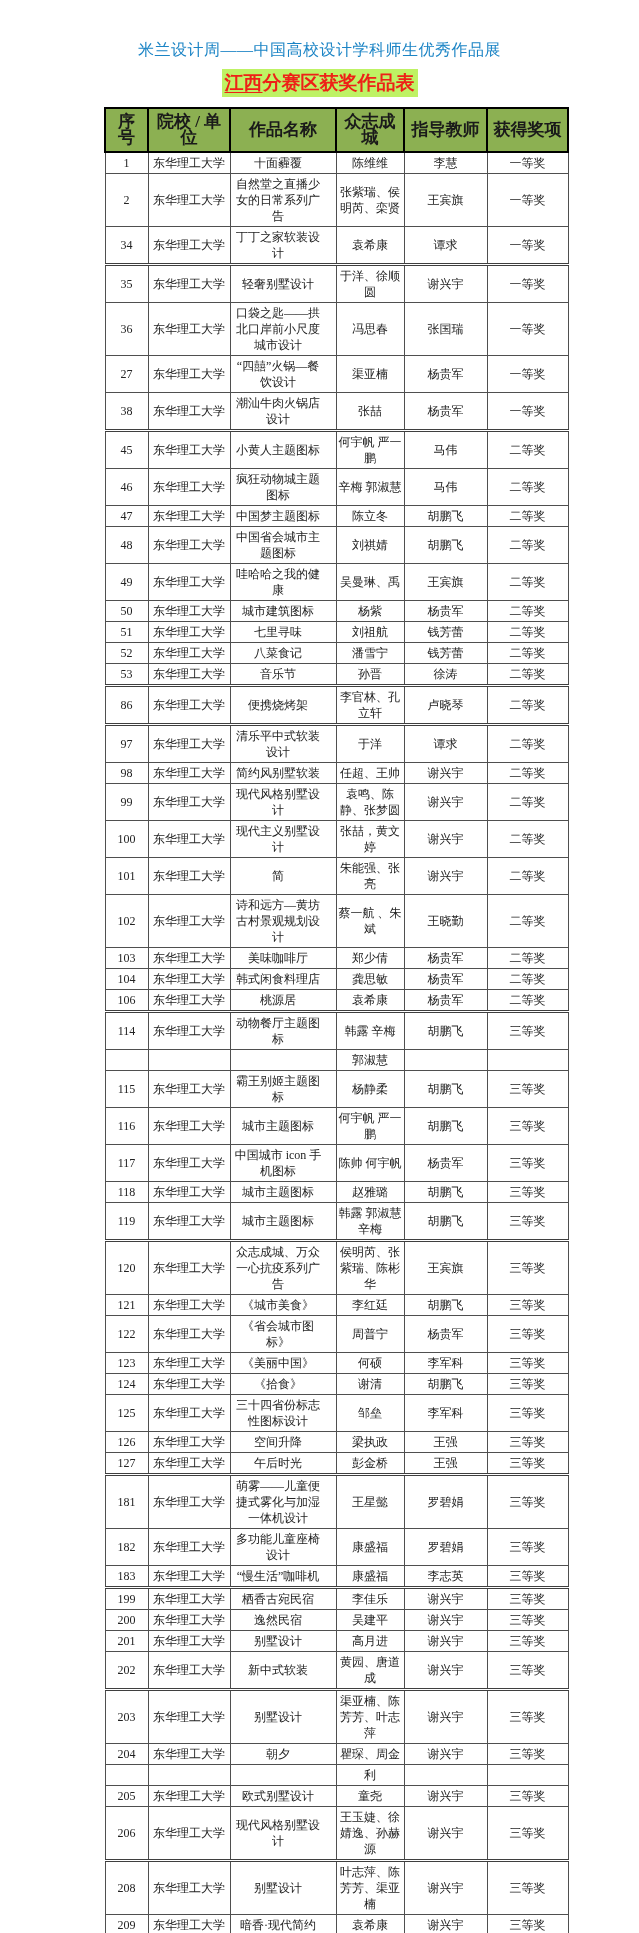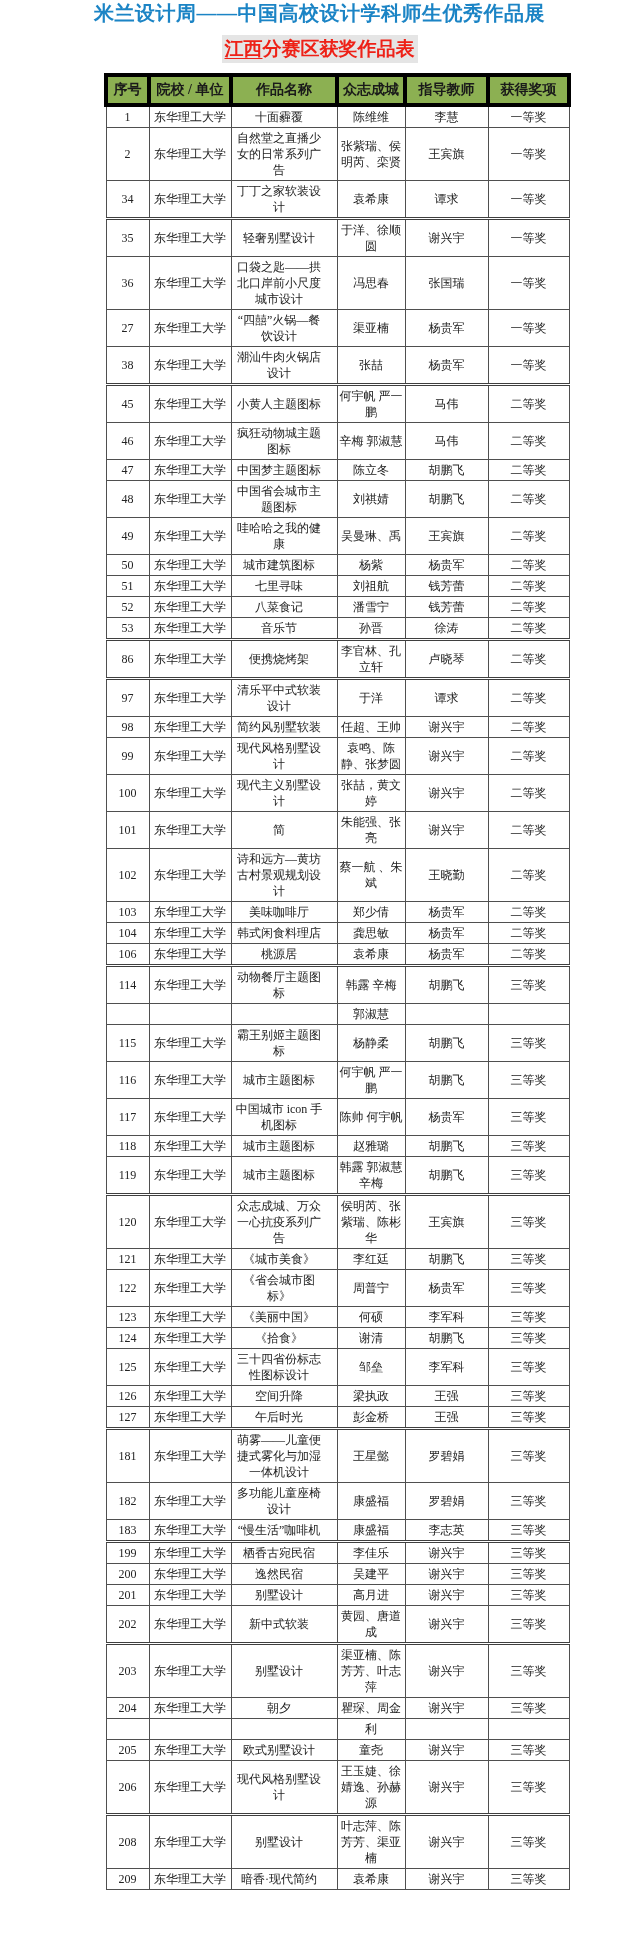--- a/index.html
+++ b/index.html
@@ -10,35 +10,36 @@
     color: #222222;
   }
   .page {
     position: relative;
     width: 639px;
     min-height: 1933px;
     background: #ffffff;
     margin: 0 auto;
   }
   .doc-title {
+    padding-top: 40px;
     text-align: center;
-    font-size: 20px;
-    font-weight: bold;
+    font-size: 16px;
+    font-weight: normal;
     color: #1b84c5;
     letter-spacing: 0.5px;
   }
   .doc-subtitle {
     margin-top: 8px;
     text-align: center;
     font-size: 19px;
     font-weight: bold;
     color: #ee2117;
   }
   .doc-subtitle .hl {
-    background: #e5e5e5;
+    background: #bef264;
     padding: 1px 3px;
     display: inline-block;
   }
   .doc-subtitle .ul {
     text-decoration: underline;
     text-decoration-color: #ee2117;
     text-underline-offset: 3px;
   }
   table.awards {
     border-collapse: collapse;
@@ -60,23 +61,23 @@
     vertical-align: middle;
     padding: 2px 2px;
     line-height: 16px;
     word-break: break-all;
     overflow: hidden;
   }
   table.awards th {
     background: #8cb052;
     color: #1a1a1a;
     font-weight: bold;
-    font-size: 14px;
+    font-size: 17px;
     padding: 5px 4px;
-    border: 4px solid #000000;
+    border: 2px solid #000000;
   }
   table.awards tr.sep td {
     border-top: 3px double #3f3f3f;
   }
   table.awards td:nth-child(3) { padding-left: 3px; padding-right: 13px; }
 </style>
 </head>
 <body>
 
 <div class="page">

